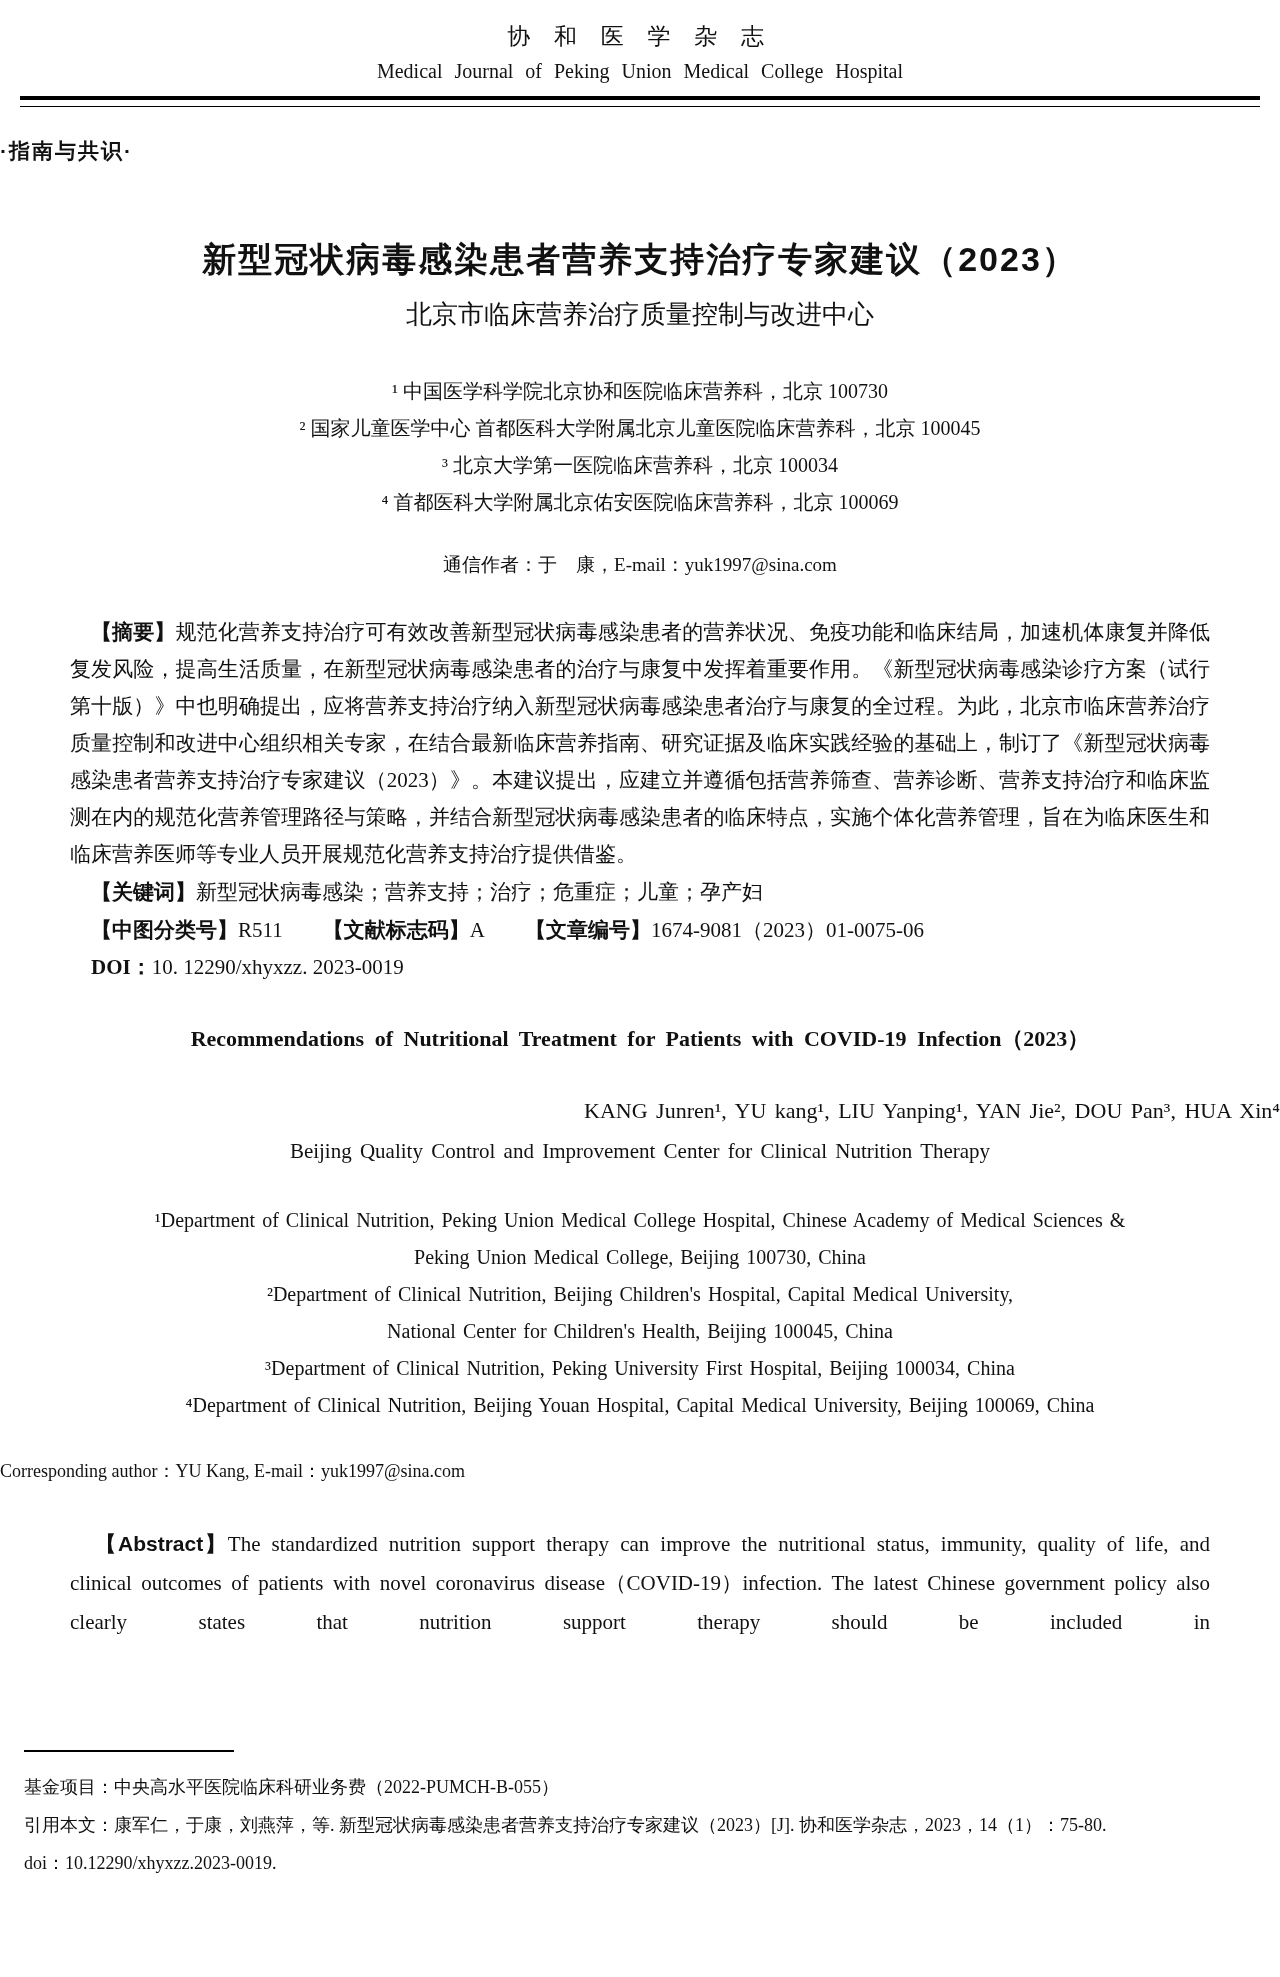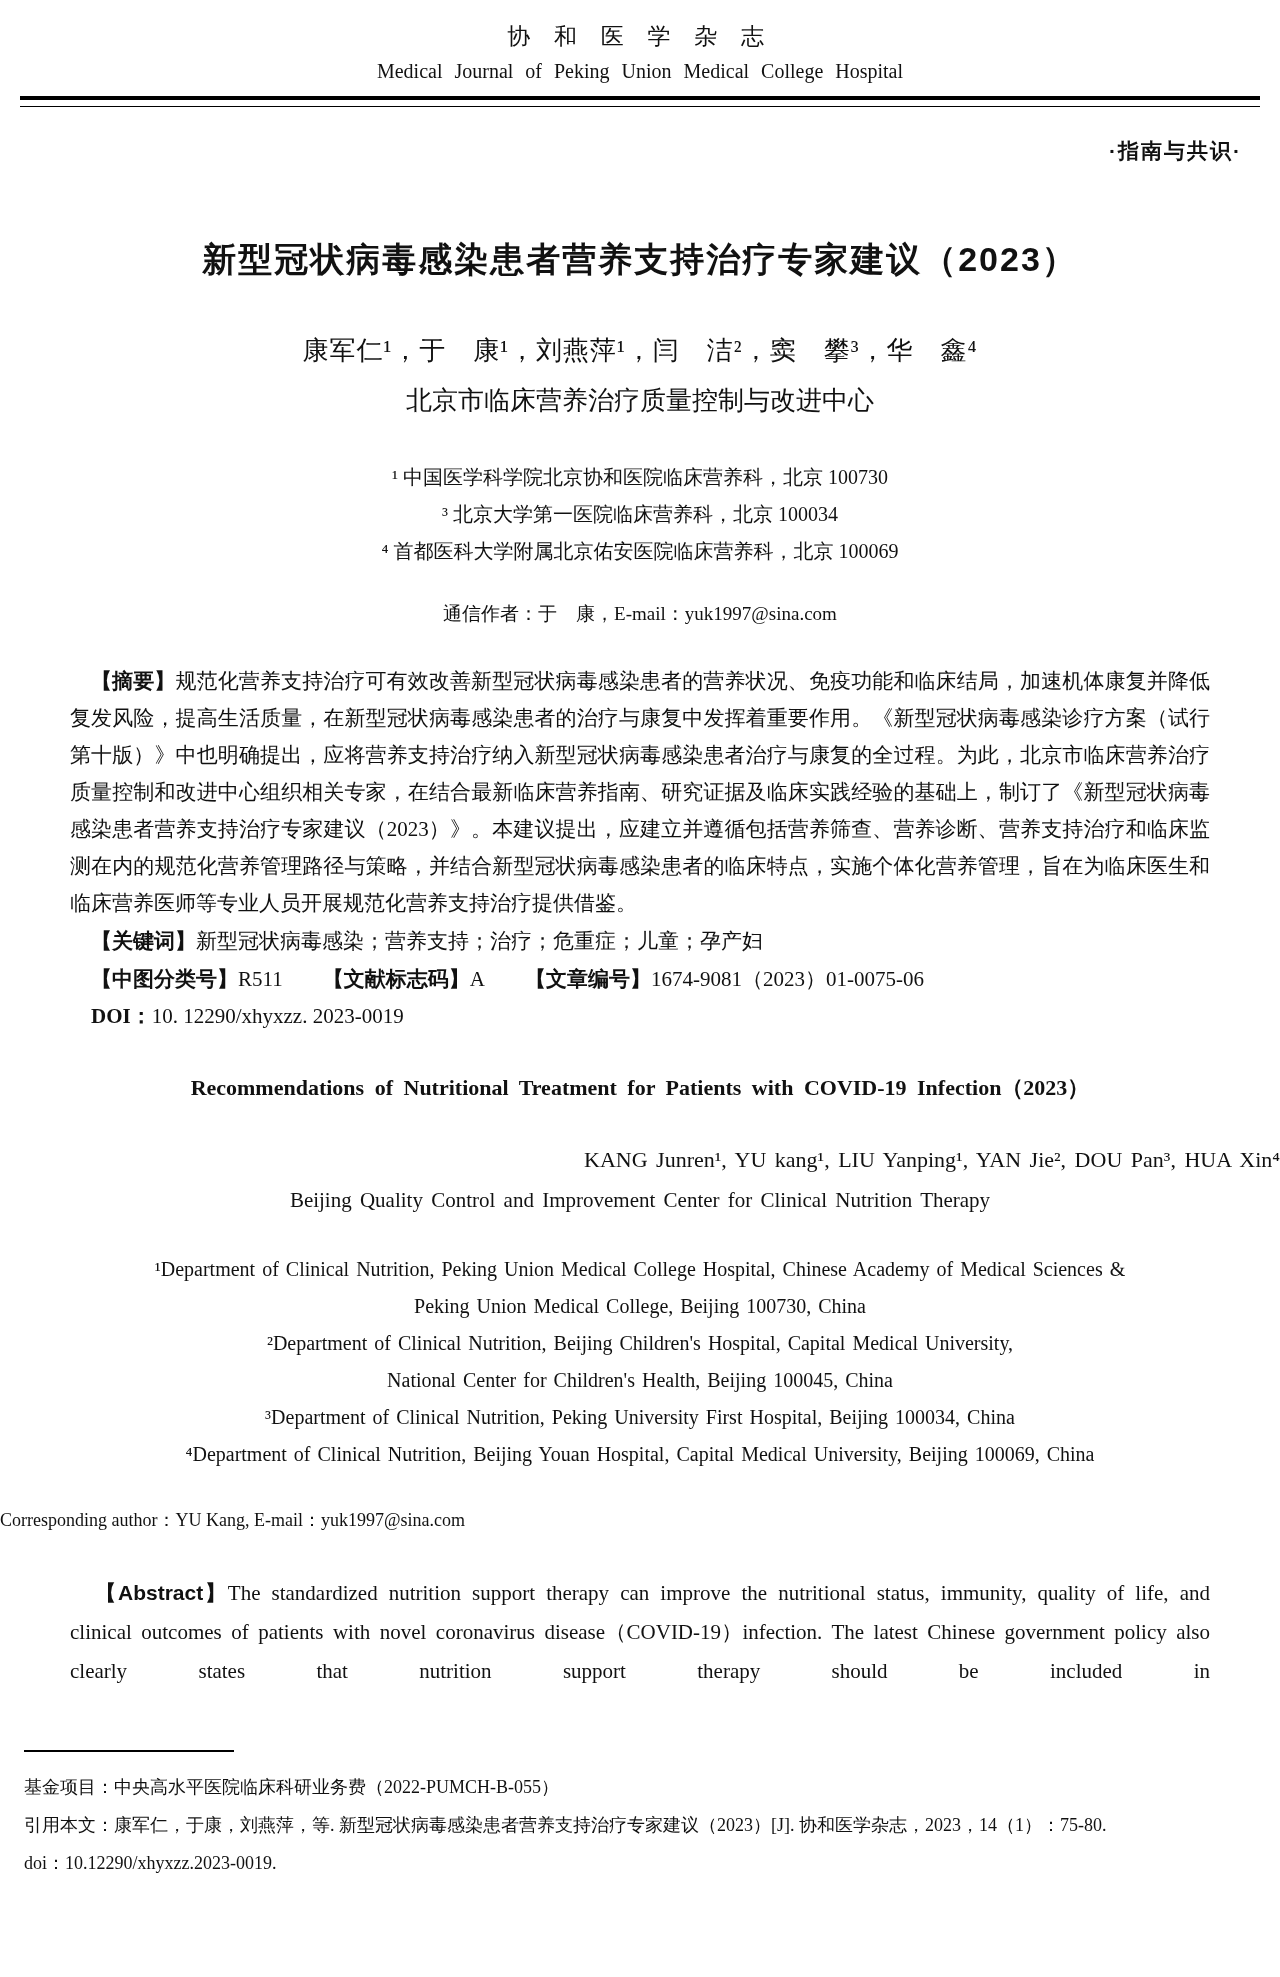--- a/index.html
+++ b/index.html
@@ -18,21 +18,21 @@
     font-size:23px;line-height:30px;letter-spacing:9px;
     font-family:"Liberation Serif","DejaVu Serif",serif;
   }
   .journal-title-en{
     font-size:20px;line-height:26px;margin-top:6px;word-spacing:7px;
   }
   .head-rule{margin:12px 20px 0 20px;}
   .head-rule .thick{height:4px;background:#000;}
   .head-rule .thin{height:1px;background:#000;margin-top:6px;}
   .section-label{
-    margin:30px 38px 0 0;text-align:right;
+    margin:30px 38px 0 0;
     font-family:"Liberation Sans","DejaVu Sans",sans-serif;
     font-weight:600;font-size:21px;line-height:28px;letter-spacing:2px;
   }
   
   .article-title-cn{
     margin:70px 60px 0 60px;text-align:center;
     font-family:"Liberation Sans","DejaVu Sans",sans-serif;
     font-weight:bold;font-size:34px;line-height:48px;letter-spacing:2px;
   }
   .authors-cn{margin-top:50px;text-align:center;font-size:26px;line-height:36px;letter-spacing:1px;}
@@ -87,25 +87,25 @@
     <div class="journal-title-en">Medical Journal of Peking Union Medical College Hospital</div>
   </div>
   <div class="head-rule">
     <div class="thick"></div>
     <div class="thin"></div>
   </div>
 
   <div class="section-label">·指南与共识·</div>
 
   <div class="article-title-cn">新型冠状病毒感染患者营养支持治疗专家建议（2023）</div>
-  <div class="authors-cn">康军仁¹，于　康¹，刘燕萍¹，闫　洁²，窦　攀³，华　鑫⁴</div>
   <div class="org-cn">北京市临床营养治疗质量控制与改进中心</div>
 
   <div class="affils-cn">
     <div class="line">¹ 中国医学科学院北京协和医院临床营养科，北京 100730</div>
+    <div class="line">² 国家儿童医学中心 首都医科大学附属北京儿童医院临床营养科，北京 100045</div>
     <div class="line">³ 北京大学第一医院临床营养科，北京 100034</div>
     <div class="line">⁴ 首都医科大学附属北京佑安医院临床营养科，北京 100069</div>
   </div>
 
   <div class="corr-cn">通信作者：于　康，E-mail：yuk1997@sina.com</div>
 
   <div class="abs-block">
     <div class="abs-cn"><span class="label-hei">【摘要】</span><span>规范化营养支持治疗可有效改善新型冠状病毒感染患者的营养状况、免疫功能和临床结局，加速机体康复并降低复发风险，提高生活质量，在新型冠状病毒感染患者的治疗与康复中发挥着重要作用。《新型冠状病毒感染诊疗方案（试行第十版）》中也明确提出，应将营养支持治疗纳入新型冠状病毒感染患者治疗与康复的全过程。为此，北京市临床营养治疗质量控制和改进中心组织相关专家，在结合最新临床营养指南、研究证据及临床实践经验的基础上，制订了《新型冠状病毒感染患者营养支持治疗专家建议（2023）》。本建议提出，应建立并遵循包括营养筛查、营养诊断、营养支持治疗和临床监测在内的规范化营养管理路径与策略，并结合新型冠状病毒感染患者的临床特点，实施个体化营养管理，旨在为临床医生和临床营养医师等专业人员开展规范化营养支持治疗提供借鉴。</span></div>
     <div class="kw-line"><span class="label-hei">【关键词】</span><span>新型冠状病毒感染；营养支持；治疗；危重症；儿童；孕产妇</span></div>
     <div class="meta-row">

